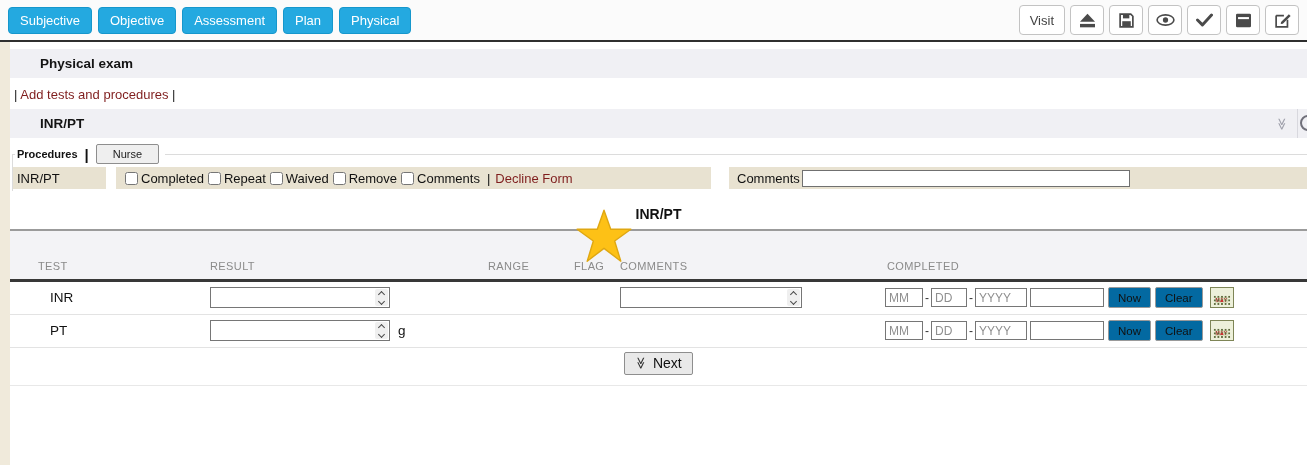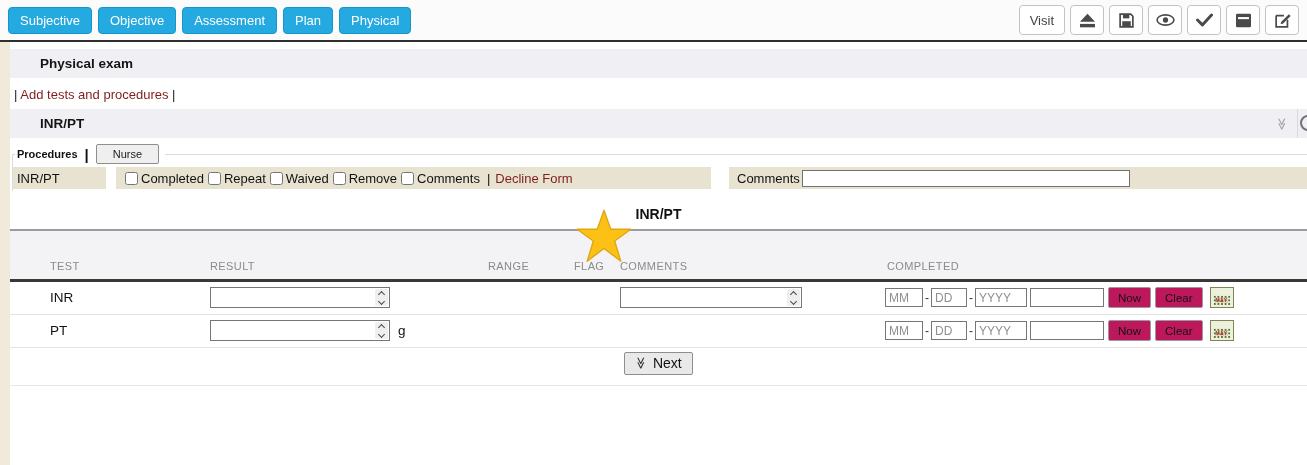--- a/index.html
+++ b/index.html
@@ -77,21 +77,21 @@
   .chv.up { transform:rotate(-135deg); margin-bottom:2px; }
   .chv.down { transform:rotate(45deg); }
   .compgroup { position:absolute; left:875px; top:5px; height:21px; display:flex; align-items:center; }
   .dinp { height:19px; border:1px solid #767676; font-family:inherit; font-size:12px;
     padding:0 3px; color:#222; }
   .dinp::placeholder, .numwrap input::placeholder { color:#8f8f8f; opacity:1; }
   .dinp.mm { width:38px; } .dinp.dd { width:36px; } .dinp.yy { width:52px; }
   .dinp.time { width:74px; margin-left:3px; }
   .hyph { margin:0 2px; font-size:12px; color:#333; }
   .minibtn { margin-left:4px; height:21px; padding:0 9px; font-size:11.5px; font-family:inherit;
-    background:#be185d; border:1px solid #9a9a9a; border-radius:2px; color:#111; cursor:pointer; }
+    background:#0369a1; border:1px solid #9a9a9a; border-radius:2px; color:#111; cursor:pointer; }
   .calbtn { margin-left:7px; width:24px; height:21px; border:1px solid #7e8556; background:#edf0da;
     padding:0; overflow:hidden; cursor:pointer; position:relative; }
   .calhead { height:6px; background:#d8dcba; font-size:5px; line-height:6px; color:#a33;
     text-align:center; letter-spacing:.5px; font-weight:bold; }
   .calbody { position:absolute; left:2px; right:2px; top:7px; bottom:2px;
     background-image:radial-gradient(circle, #5f6b3c 0.8px, transparent 1px);
     background-size:3.6px 3.6px; }
   .caldot { position:absolute; left:10px; top:12px; width:2px; height:2px; background:#c33; }
 
   .nextrow { height:30px; display:flex; justify-content:center; align-items:flex-start; padding-top:4px; }
@@ -216,21 +216,21 @@
     </fieldset>
 
     <div class="tablewrap">
       <div class="ttitle">INR/PT</div>
       <svg class="star" width="56" height="54" viewBox="0 0 100 96">
         <polygon points="50,2 62,36 98,36 69,57 80,93 50,70 20,93 31,57 2,36 38,36" fill="#fdc116" stroke="#dfa712" stroke-width="2.5" stroke-linejoin="round"></polygon>
       </svg>
       <div class="dblline"></div>
 
       <div class="theadband">
-        <span style="left:40px">TEST</span>
+        <span style="left:28px">TEST</span>
         <span style="left:200px">RESULT</span>
         <span style="left:478px">RANGE</span>
         <span style="left:564px">FLAG</span>
         <span style="left:610px">COMMENTS</span>
         <span style="left:877px">COMPLETED</span>
       </div>
       <div class="darkline"></div>
 
       <div class="trow">
         <span class="tname">INR</span>

